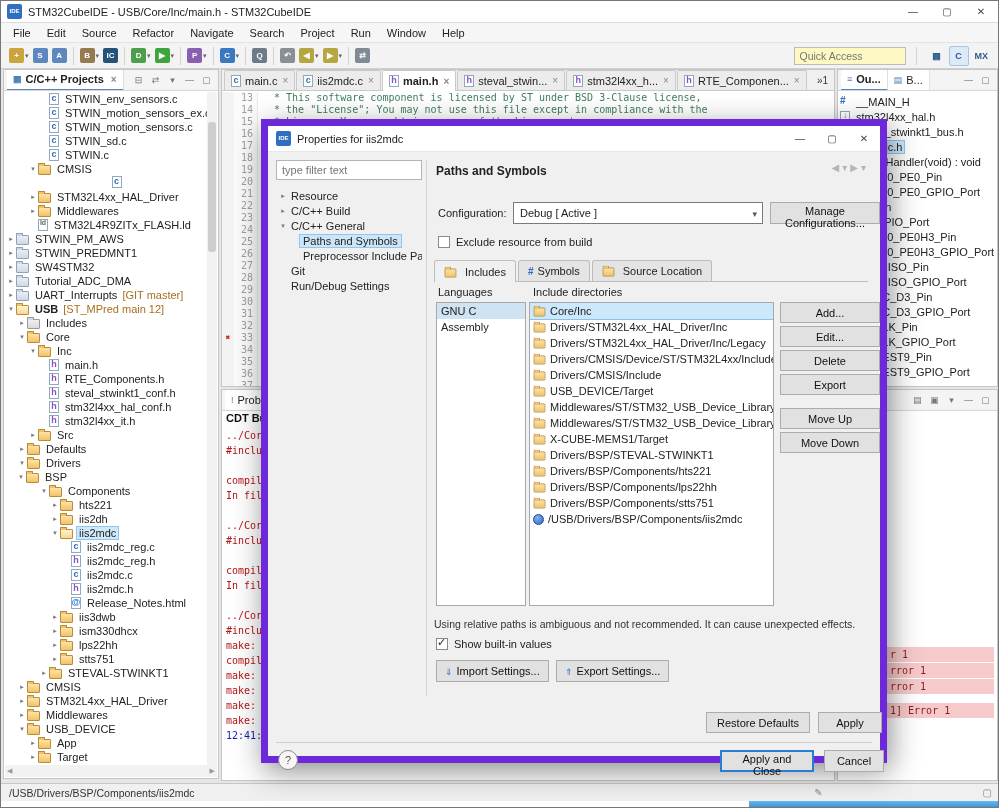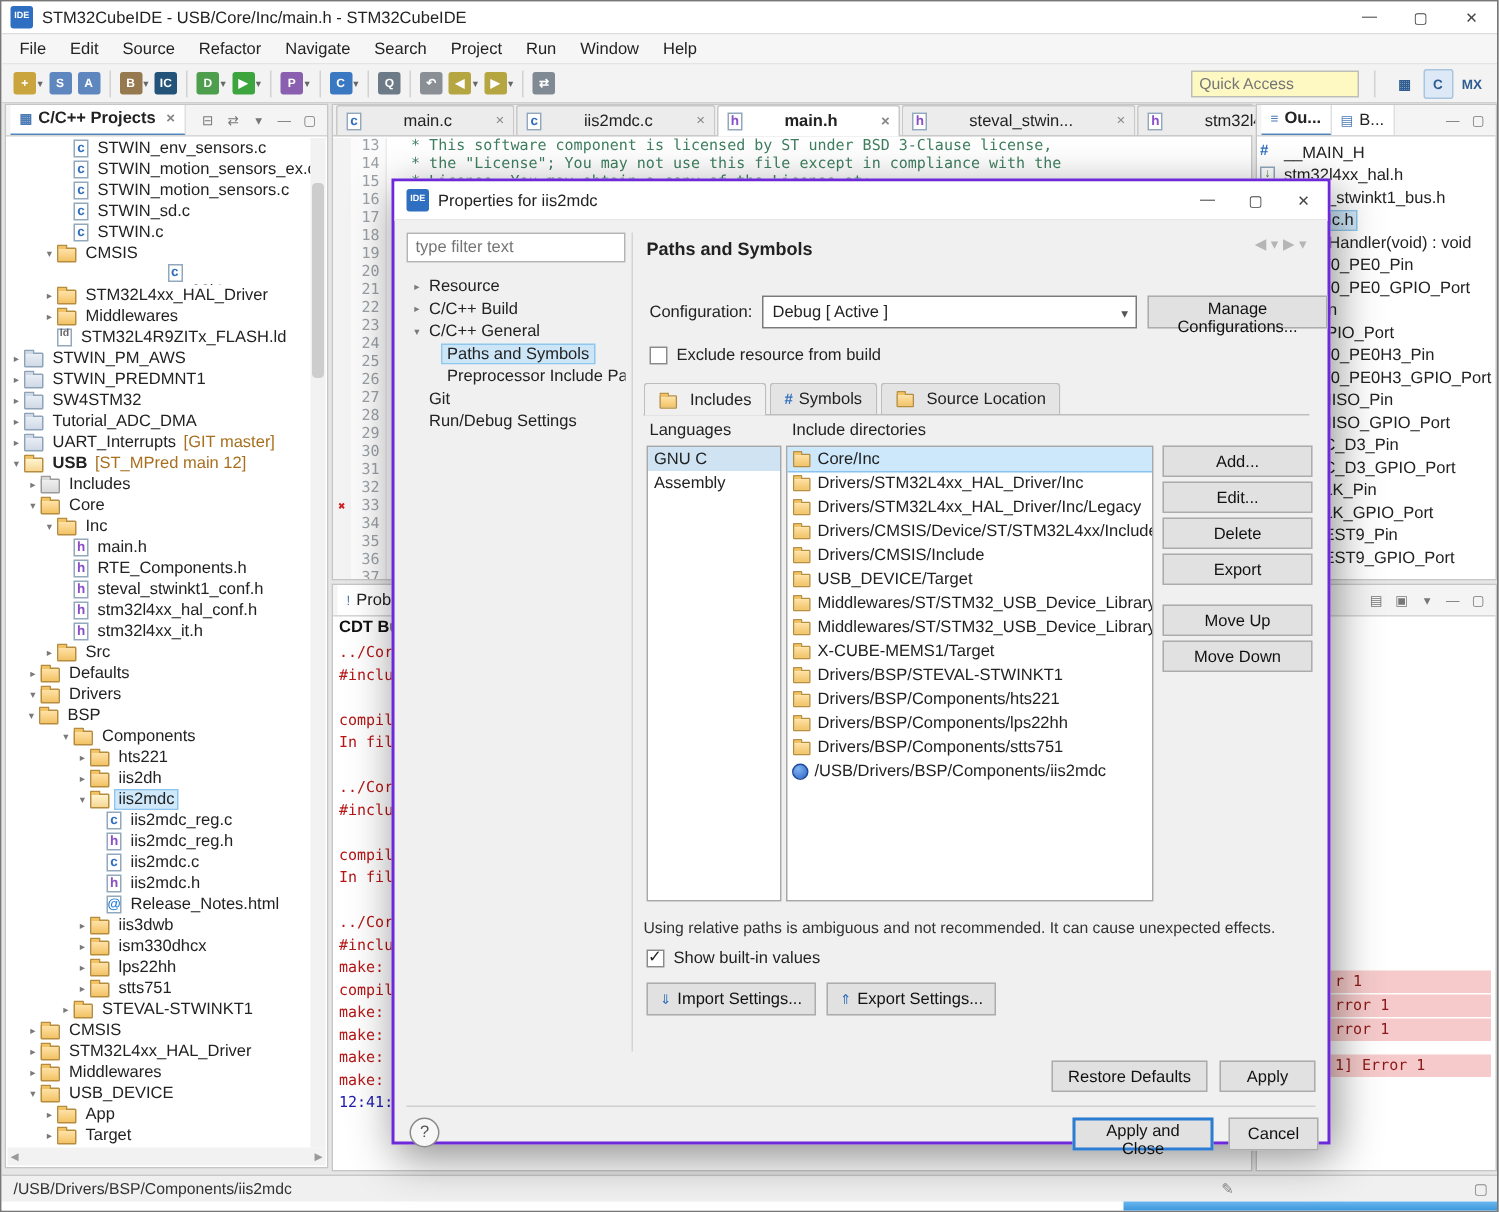--- a/index.html
+++ b/index.html
@@ -72,21 +72,21 @@
   .ic-ld::after { content:"ld"; font-size:7px; color:#666; }
   .ic-incl::after { content:"↓"; color:#3c8a3c; font-size:8px; }
   .ic-def { width:10px; height:12px; }
   .ic-def::after { content:"#"; position:absolute; left:0; top:-1px; font:bold 10px "Liberation Sans",sans-serif; color:#2f6fbe; }
   .ic-func { width:9px; height:9px; border-radius:50%; background:#58b058; border:1px solid #2e7d32; margin-top:2px; }
   .ic-dirabs { width:11px; height:11px; border-radius:50%; background:radial-gradient(circle at 35% 30%,#7fb3f2,#2f66c4); border:1px solid #1d4b9c; margin-top:1px; }
 
   
   .editor-pane { left:220px; top:0; width:614px; height:318px; }
   .etabs { height:21px; background:#f0f0f0; border-bottom:1px solid #c9c9c9; display:flex; align-items:flex-end; padding-left:2px; }
-  .etab { display:flex; align-items:center; height:20px; padding:0 6px; border:1px solid #c9c9c9; border-bottom:none; background:#ececec; margin-right:1px; font-size:11px; border-radius:2px 2px 0 0; white-space:nowrap;gap:24px; }
+  .etab { display:flex; align-items:center; height:20px; padding:0 6px; border:1px solid #c9c9c9; border-bottom:none; background:#ececec; margin-right:1px; font-size:11px; border-radius:2px 2px 0 0; white-space:nowrap; }
   .etab.active { background:#fff; font-weight:bold; height:21px; margin-bottom:-1px; }
   .etclose { margin-left:5px; color:#888; font-size:10px; }
   .etab-overflow { margin-left:auto; margin-right:6px; font-size:10px; color:#333; align-self:center; }
   .ed-content { position:absolute; left:0; top:22px; right:0; bottom:0; overflow:hidden; background:#fff; }
   .eline { display:flex; height:12px; font:10px/12px "DejaVu Sans Mono",monospace; }
   .emark { width:12px; flex:none; background:#f3f3f3; color:#cc2222; font-size:8px; text-align:center; line-height:12px; }
   .enum { width:24px; flex:none; text-align:right; padding-right:4px; color:#9aa0a6; background:#fbfbfb; border-right:1px solid #ececec; }
   .etext { white-space:pre; color:#3f7f5f; padding-left:4px; }
 
   
@@ -105,21 +105,21 @@
   .rc-content { position:absolute; left:0; top:22px; right:0; bottom:0; overflow:hidden; }
   .rcline { position:absolute; left:0; right:3px; height:15px; background:#f6caca; color:#8c1a1a; font:10px/15px "DejaVu Sans Mono",monospace; padding-left:52px; white-space:nowrap; overflow:hidden; }
 
   
   .statusbar { position:absolute; left:0; top:782px; width:999px; height:18px; background:#f0f0f0; border-top:1px solid #c8c8c8; display:flex; align-items:center; padding:0 8px; font-size:10.5px; color:#333; }
   .sb-icons { margin-left:auto; display:flex; gap:160px; color:#8a8a8a; font-size:10px; }
   .bottom-strip { position:absolute; left:0; top:800px; width:999px; height:8px; background:#fff; }
   .bottom-blue { position:absolute; left:748px; right:0; top:0; bottom:0; background:linear-gradient(#6ab7f0,#2d8bd4); }
 
   
-  .dlg { position:absolute; left:260px; top:118px; width:626px; height:644px; background:#f0f0f0; border:2px solid #6d28d9; box-shadow:3px 8px 28px rgba(0,0,0,.45); z-index:40; }
+  .dlg { position:absolute; left:260px; top:118px; width:626px; height:644px; background:#f0f0f0; border:7px solid #6d28d9; box-shadow:3px 8px 28px rgba(0,0,0,.45); z-index:40; }
   .dlg-tb { position:absolute; left:0; top:0; right:0; height:26px; background:#fff; border-bottom:1px solid #e6e6e6; display:flex; align-items:center; padding-left:8px; gap:6px; }
   .dlg-controls { margin-left:auto; display:flex; }
   .dlg-ctrl { width:32px; height:26px; display:flex; align-items:center; justify-content:center; color:#444; font-size:10px; }
   .dlg-left { position:absolute; left:8px; top:34px; width:146px; bottom:60px; }
   .dlg-filter { width:100%; height:20px; border:1px solid #b4b4b4; font-size:11px; padding:0 5px; color:#888; background:#fff; }
   .dlg-tree { margin-top:8px; }
   .drow { display:flex; align-items:center; height:15px; font-size:11px; white-space:nowrap; overflow:hidden; }
   .dlabel { padding:0 3px; }
   .drow.dsel .dlabel { background:#cde6f7; outline:1px solid #8ec6ee; }
   .dlg-vdiv { position:absolute; left:158px; top:34px; bottom:60px; width:1px; background:#d4d4d4; }

